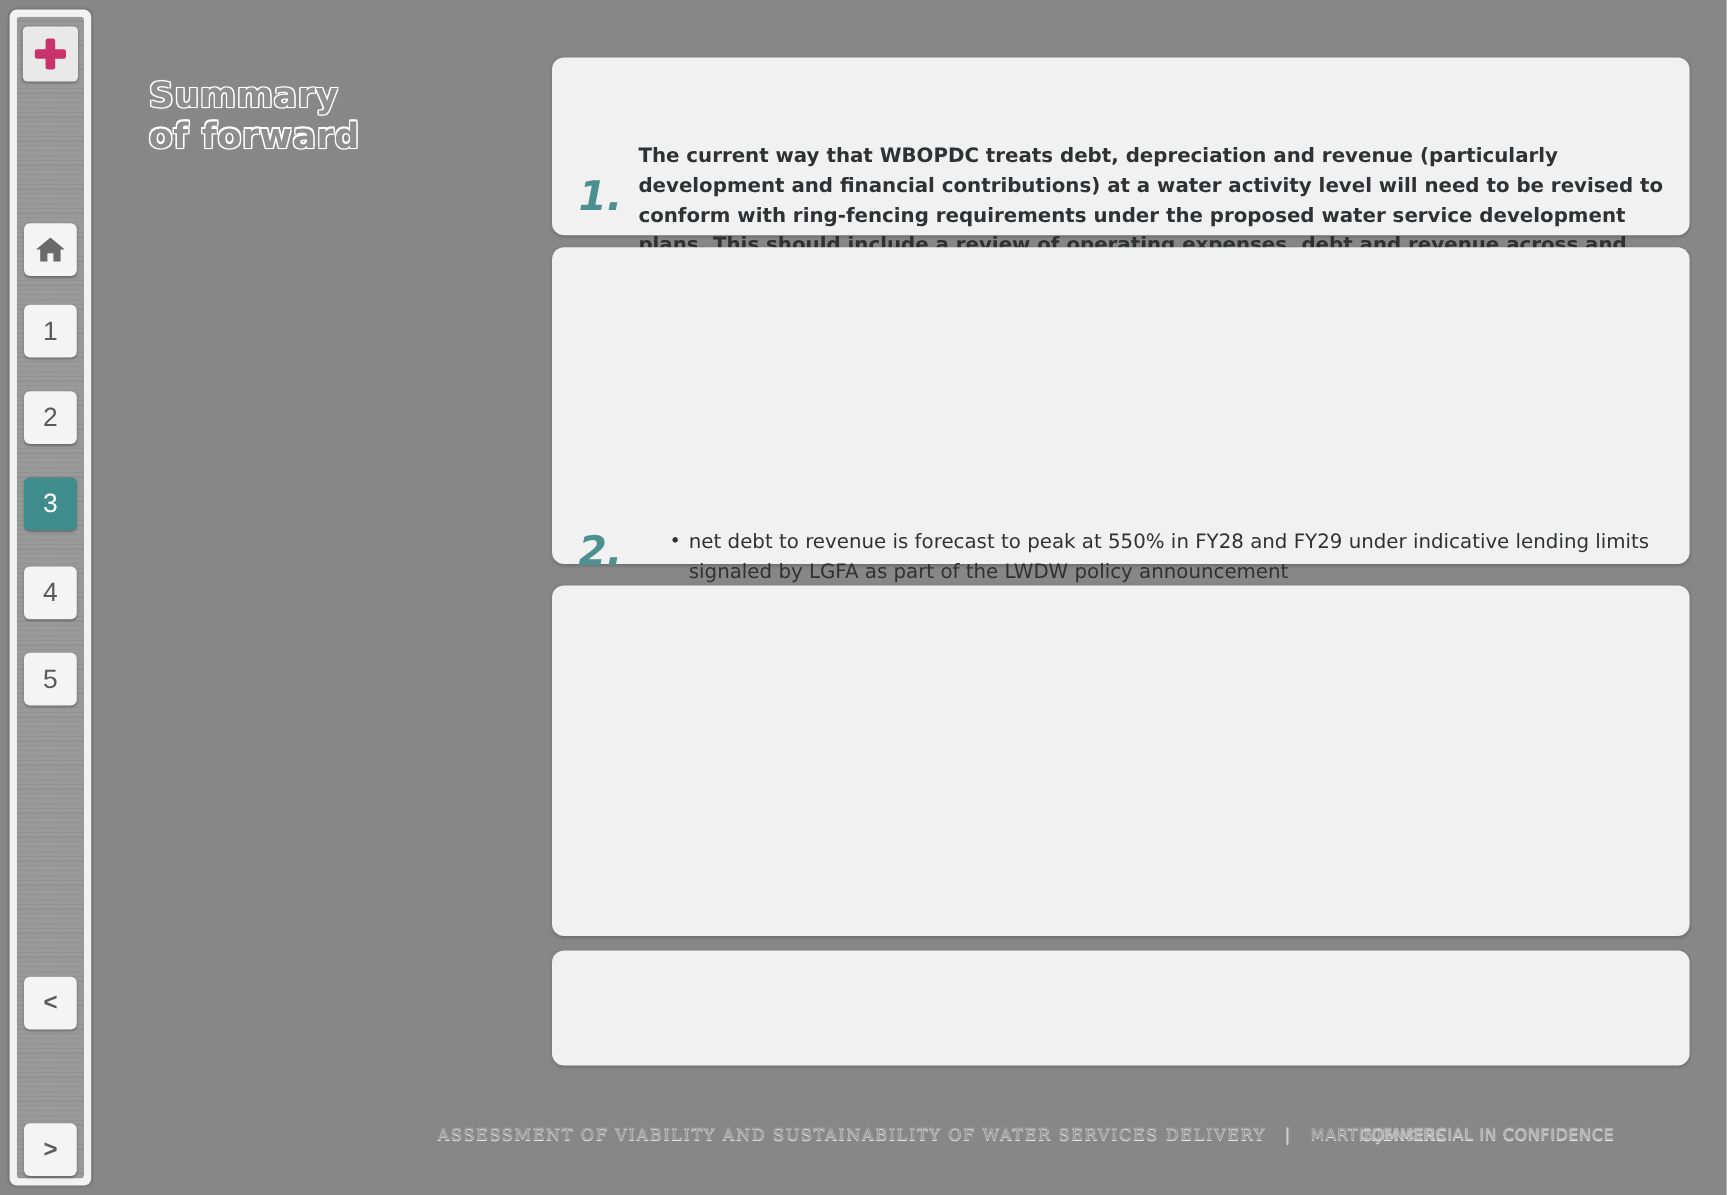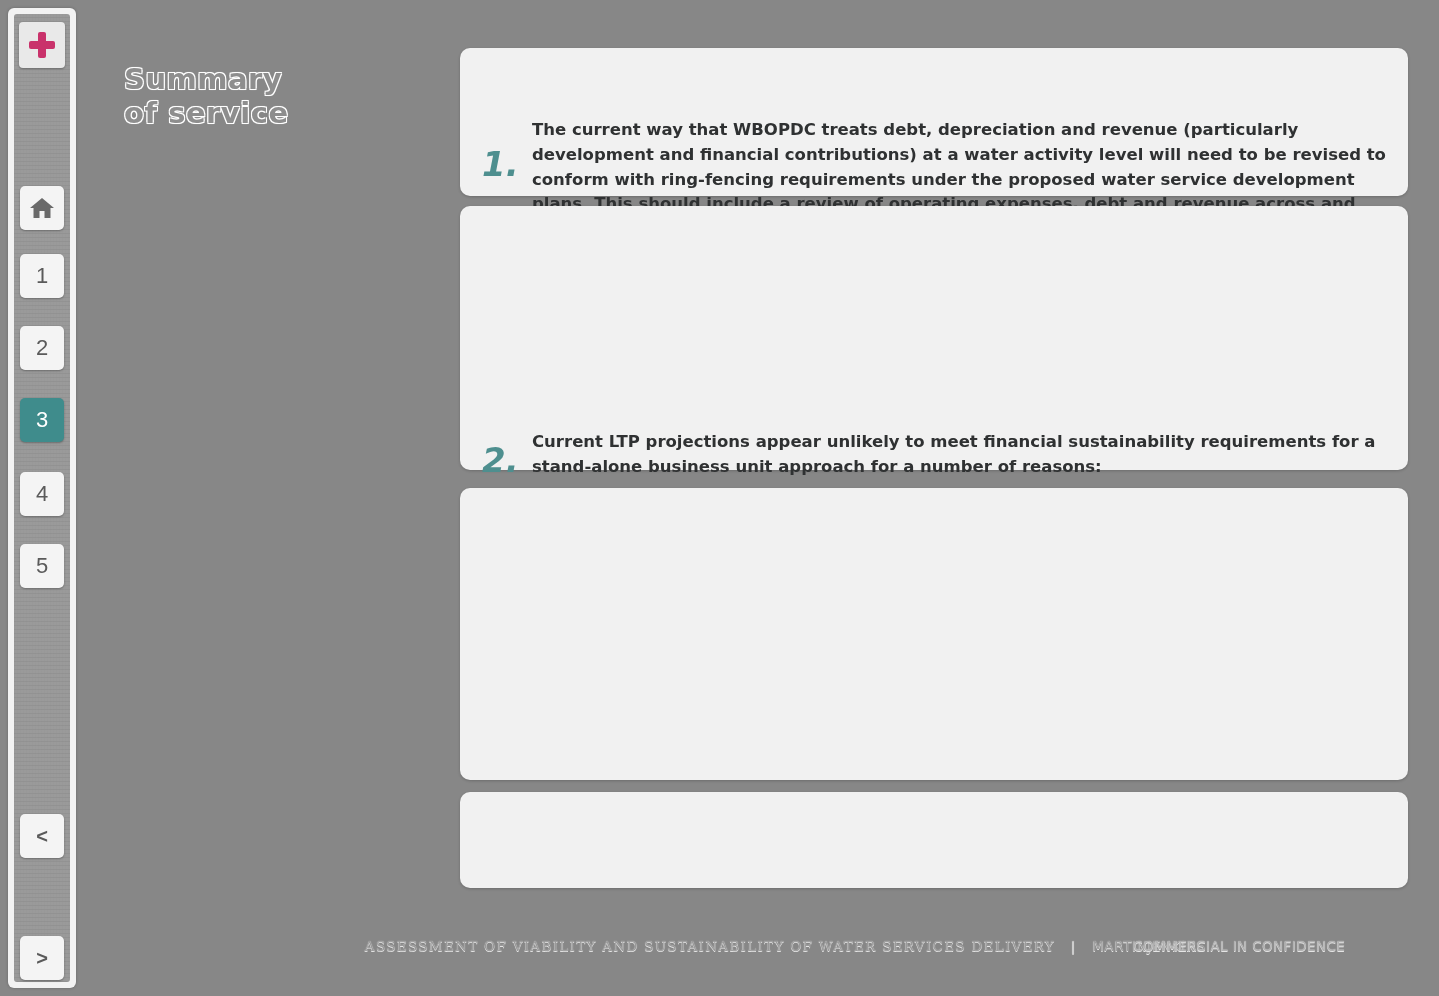--- a/index.html
+++ b/index.html
@@ -239,34 +239,33 @@
     <div class="nav-item" style="top:806px;">
       <span class="nav-arrow">&lt;</span>
     </div>
     <div class="nav-item" style="top:928px;">
       <span class="nav-arrow">&gt;</span>
     </div>
   </div>
 
   <div class="title">
     <div>Summary</div>
-    <div>of service</div>
+    <div>of forward</div>
   </div>
 
   <div class="card" id="card1">
     <div class="num">1.</div>
     <div class="body">
       <p>The current way that WBOPDC treats debt, depreciation and revenue (particularly development and financial contributions) at a water activity level will need to be revised to conform with ring-fencing requirements under the proposed water service development plans. This should include a review of operating expenses, debt and revenue across and between different water activities.</p>
     </div>
   </div>
 
   <div class="card" id="card2">
     <div class="num">2.</div>
     <div class="body">
-      <p>Current LTP projections appear unlikely to meet financial sustainability requirements for a stand-alone business unit approach for a number of reasons:</p>
       <ul>
         <li>net debt to revenue is forecast to peak at 550% in FY28 and FY29 under indicative lending limits signaled by LGFA as part of the LWDW policy announcement</li>
         <li>the current price path will see a significant build up in debt over the first half of the LTP period, resulting in a deteriorating financial position</li>
         <li>risks arising from a historic pattern of under delivery against planned capital budgets given a significant forward investment programme.</li>
       </ul>
     </div>
   </div>
 
   <div class="card" id="card3">
 

